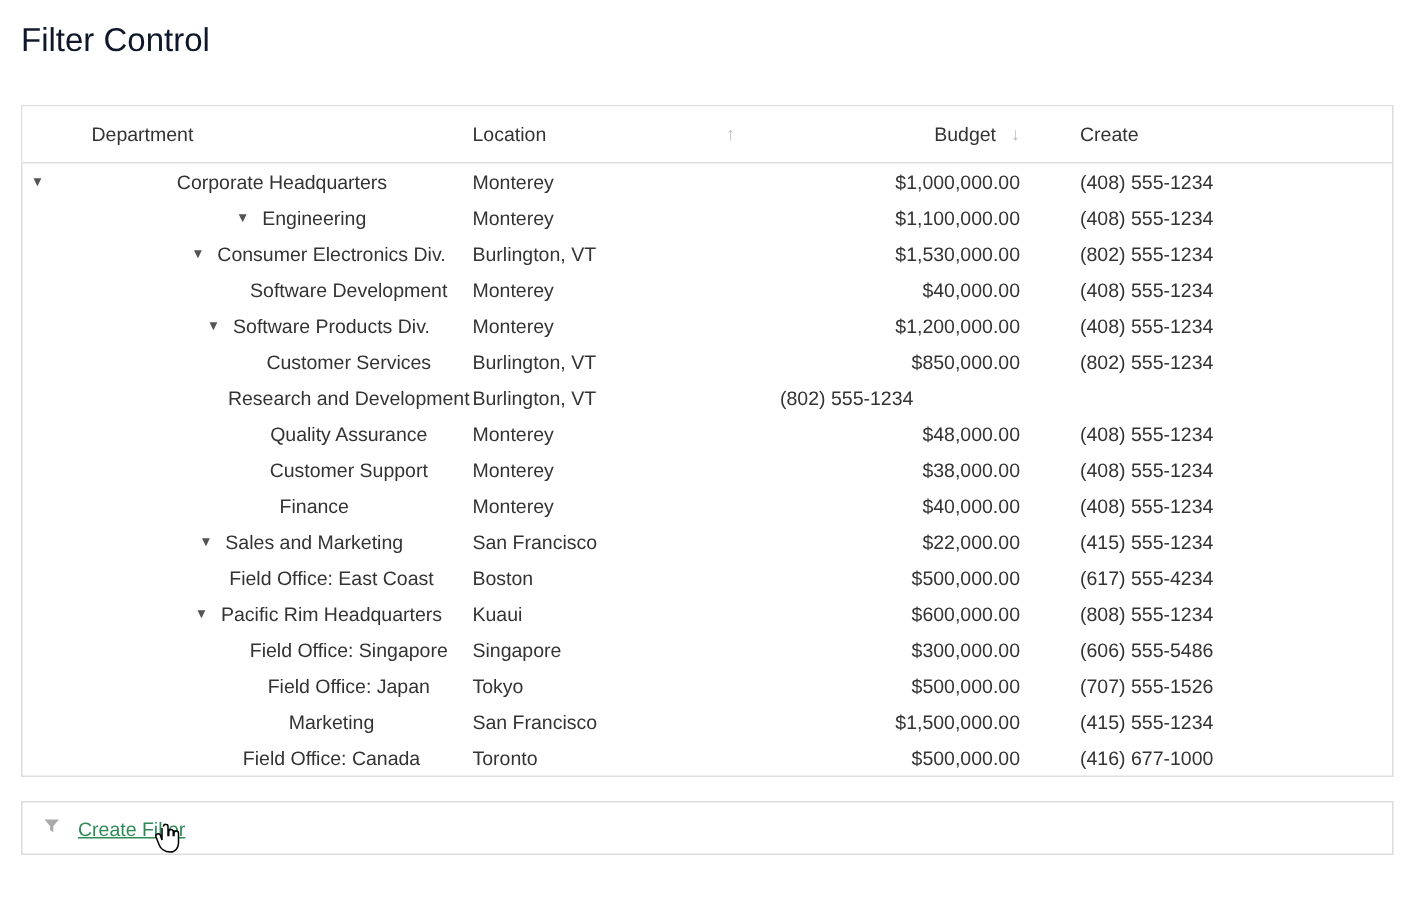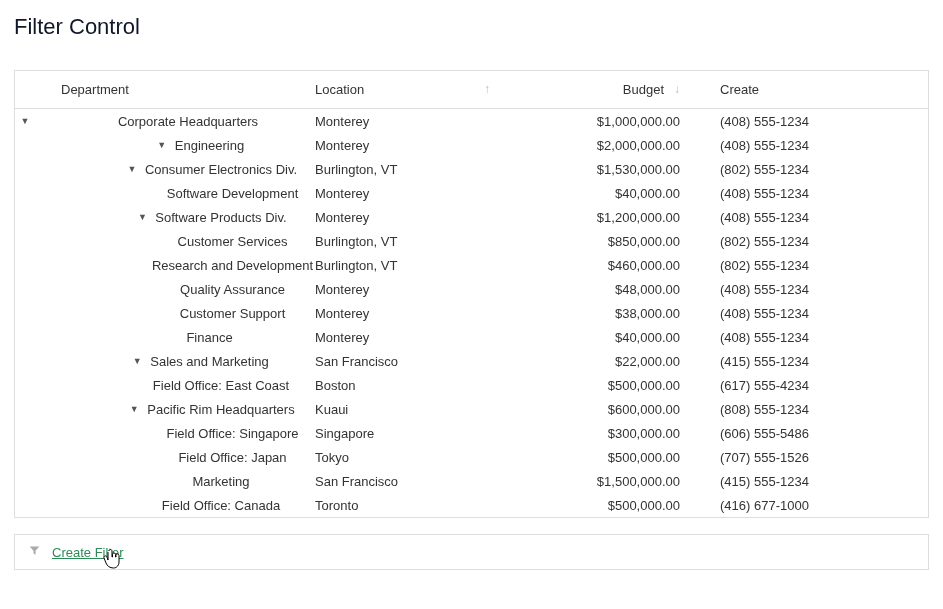--- a/index.html
+++ b/index.html
@@ -138,21 +138,21 @@
         <div class="col-phone">(408) 555-1234</div>
       </div>
       <div class="row">
         <div class="col-toggle"></div>
         <div class="col-dept">
           <span class="indent-spacer" style="width: 23px;"></span>
           <span class="tree-toggle">▼</span>
           <span>Engineering</span>
         </div>
         <div class="col-loc">Monterey</div>
-        <div class="col-budget">$2,000,000.00</div>
+        <div class="col-budget">$1,100,000.00</div>
         <div class="col-phone">(408) 555-1234</div>
       </div>
       <div class="row">
         <div class="col-toggle"></div>
         <div class="col-dept">
           <span class="indent-spacer" style="width: 46px;"></span>
           <span class="tree-toggle">▼</span>
           <span>Consumer Electronics Div.</span>
         </div>
         <div class="col-loc">Burlington, VT</div>
@@ -193,21 +193,20 @@
         <div class="col-phone">(802) 555-1234</div>
       </div>
       <div class="row">
         <div class="col-toggle"></div>
         <div class="col-dept">
           <span class="indent-spacer" style="width: 69px;"></span>
           <span class="tree-toggle empty">▼</span>
           <span>Research and Development</span>
         </div>
         <div class="col-loc">Burlington, VT</div>
-        <div class="col-budget">$460,000.00</div>
         <div class="col-phone">(802) 555-1234</div>
       </div>
       <div class="row">
         <div class="col-toggle"></div>
         <div class="col-dept">
           <span class="indent-spacer" style="width: 69px;"></span>
           <span class="tree-toggle empty">▼</span>
           <span>Quality Assurance</span>
         </div>
         <div class="col-loc">Monterey</div>

